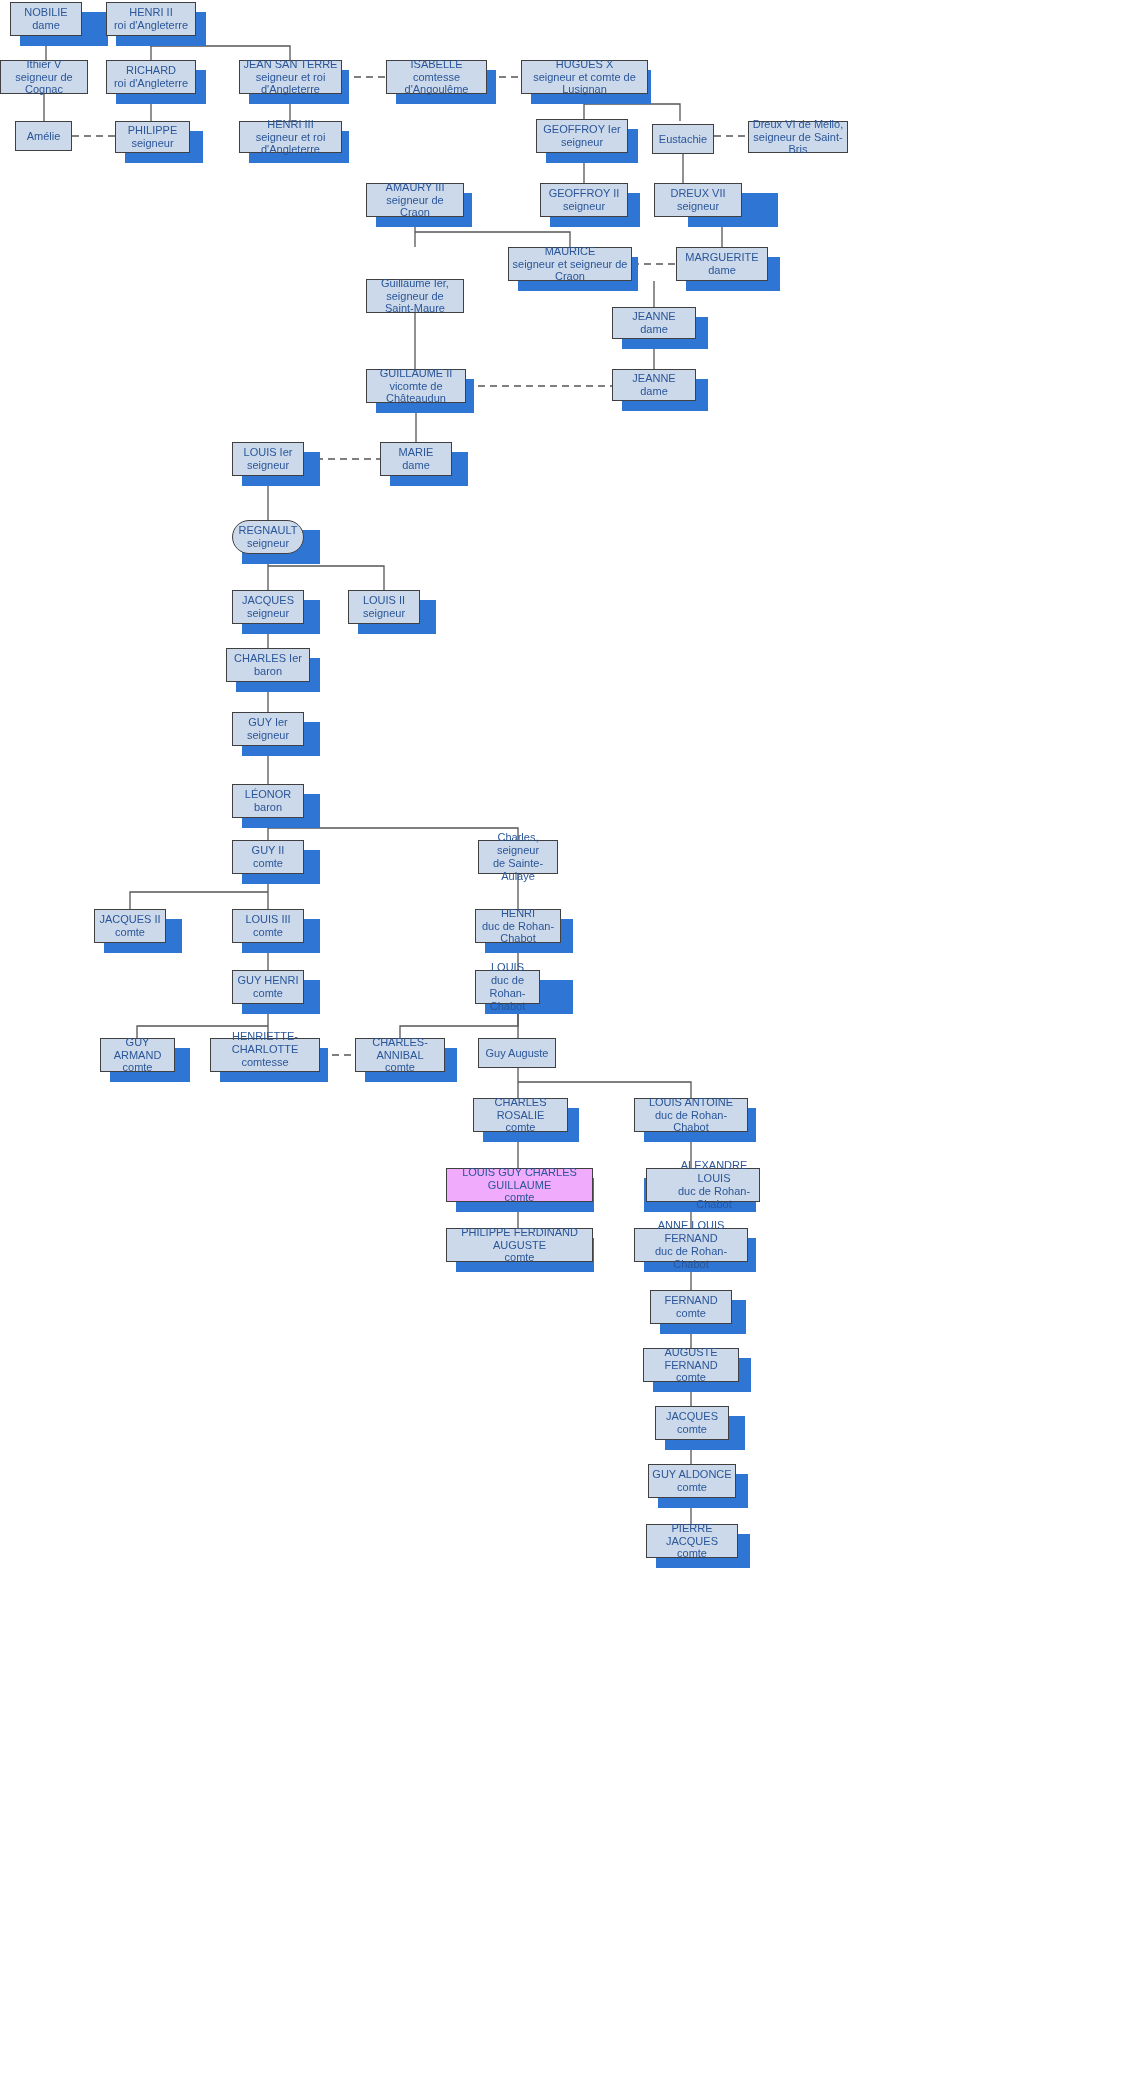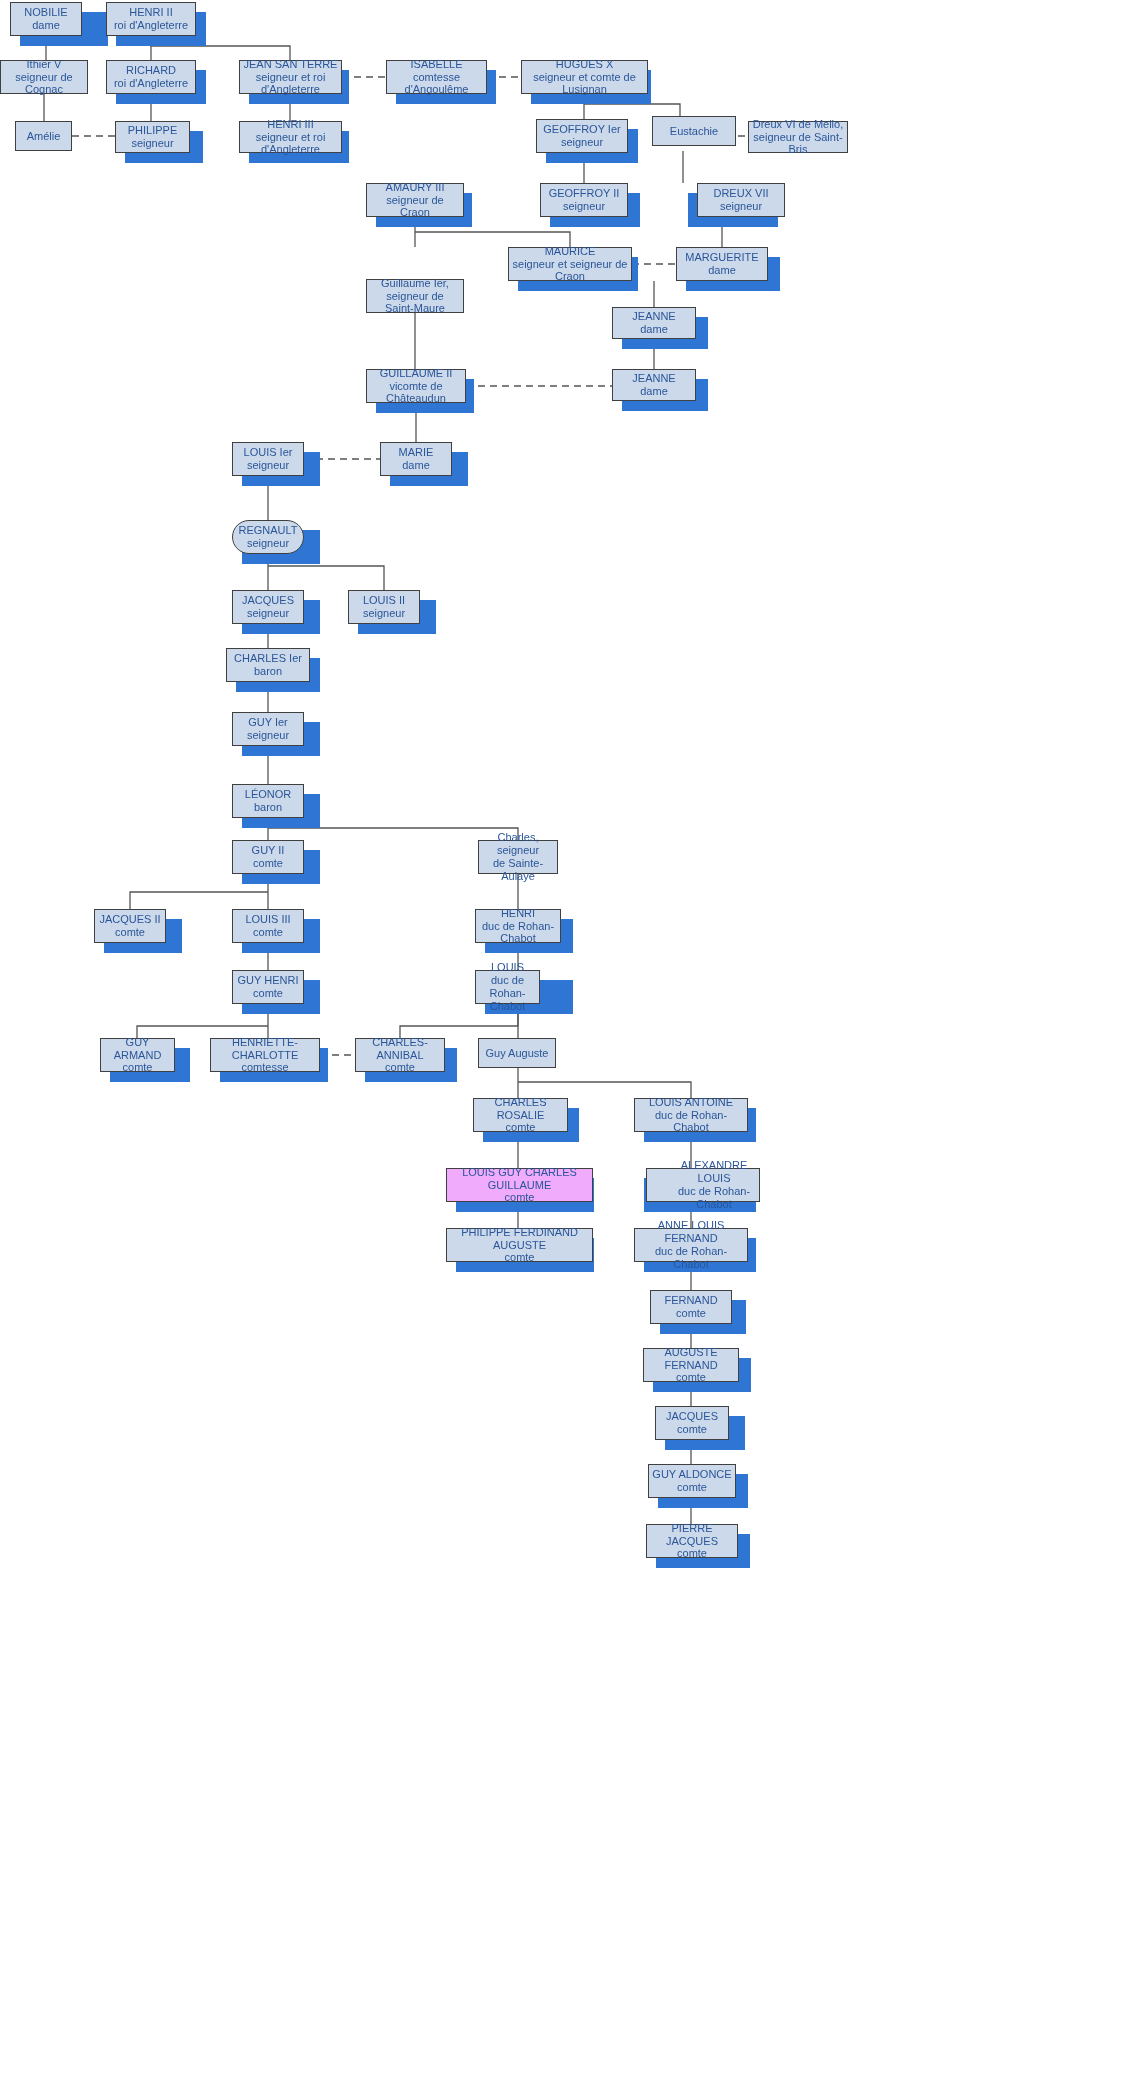--- a/index.html
+++ b/index.html
@@ -180,21 +180,21 @@
           <span class="nm">HENRI III</span>
           <span class="ti">seigneur et roi d'Angleterre</span>
         </div>
       </div>
       <div class="node" style="left: 536px; top: 119px; width: 92px; height: 34px; background: rgb(204, 217, 234); border-color: rgb(64, 64, 64); color: rgb(42, 86, 153);">
         <div class="inner">
           <span class="nm">GEOFFROY Ier</span>
           <span class="ti">seigneur</span>
         </div>
       </div>
-      <div class="node" style="left: 652px; top: 116px; width: 84px; height: 30px; background: rgb(204, 217, 234); border-color: rgb(64, 64, 64); color: rgb(42, 86, 153);">
+      <div class="node" style="left: 652px; top: 124px; width: 62px; height: 30px; background: rgb(204, 217, 234); border-color: rgb(64, 64, 64); color: rgb(42, 86, 153);">
         <div class="inner">
           <span class="nm">Eustachie</span>
         </div>
       </div>
       <div class="node" style="left: 748px; top: 121px; width: 100px; height: 32px; background: rgb(204, 217, 234); border-color: rgb(64, 64, 64); color: rgb(42, 86, 153);">
         <div class="inner">
           <span class="nm">Dreux VI de Mello,</span>
           <span class="ti">seigneur de Saint-Bris</span>
         </div>
       </div>
@@ -203,21 +203,21 @@
           <span class="nm">AMAURY III</span>
           <span class="ti">seigneur de Craon</span>
         </div>
       </div>
       <div class="node" style="left: 540px; top: 183px; width: 88px; height: 34px; background: rgb(204, 217, 234); border-color: rgb(64, 64, 64); color: rgb(42, 86, 153);">
         <div class="inner">
           <span class="nm">GEOFFROY II</span>
           <span class="ti">seigneur</span>
         </div>
       </div>
-      <div class="node" style="left: 697px; top: 183px; width: 88px; height: 34px; background: rgb(204, 217, 234); border-color: rgb(64, 64, 64); color: rgb(42, 86, 153);">
+      <div class="node" style="left: 654px; top: 183px; width: 88px; height: 34px; background: rgb(204, 217, 234); border-color: rgb(64, 64, 64); color: rgb(42, 86, 153);">
         <div class="inner">
           <span class="nm">DREUX VII</span>
           <span class="ti">seigneur</span>
         </div>
       </div>
       <div class="node" style="left: 366px; top: 247px; width: 98px; height: 34px; background: rgb(204, 217, 234); border-color: rgb(64, 64, 64); color: rgb(42, 86, 153); margin-top: 32px;">
         <div class="inner">
           <span class="nm">Guillaume Ier, seigneur de</span>
           <span class="ti">Saint-Maure</span>
         </div>
@@ -341,21 +341,21 @@
           <span class="nm">LOUIS</span>
           <span class="ti">duc de Rohan-Chabot</span>
         </div>
       </div>
       <div class="node" style="left: 100px; top: 1038px; width: 75px; height: 34px; background: rgb(204, 217, 234); border-color: rgb(64, 64, 64); color: rgb(42, 86, 153);">
         <div class="inner">
           <span class="nm">GUY ARMAND</span>
           <span class="ti">comte</span>
         </div>
       </div>
-      <div class="node" style="left: 210px; top: 1038px; width: 110px; height: 34px; background: rgb(204, 217, 234); border-color: rgb(64, 64, 64); color: rgb(42, 86, 153);">
+      <div class="node" style="left: 210px; top: 1038px; width: 110px; height: 34px; background: rgb(204, 217, 234); border-color: rgb(64, 64, 64); color: rgb(42, 86, 153); align-items: flex-end;">
         <div class="inner">
           <span class="nm">HENRIETTE-CHARLOTTE</span>
           <span class="ti">comtesse</span>
         </div>
       </div>
       <div class="node" style="left: 355px; top: 1038px; width: 90px; height: 34px; background: rgb(204, 217, 234); border-color: rgb(64, 64, 64); color: rgb(42, 86, 153);">
         <div class="inner">
           <span class="nm">CHARLES-ANNIBAL</span>
           <span class="ti">comte</span>
         </div>

